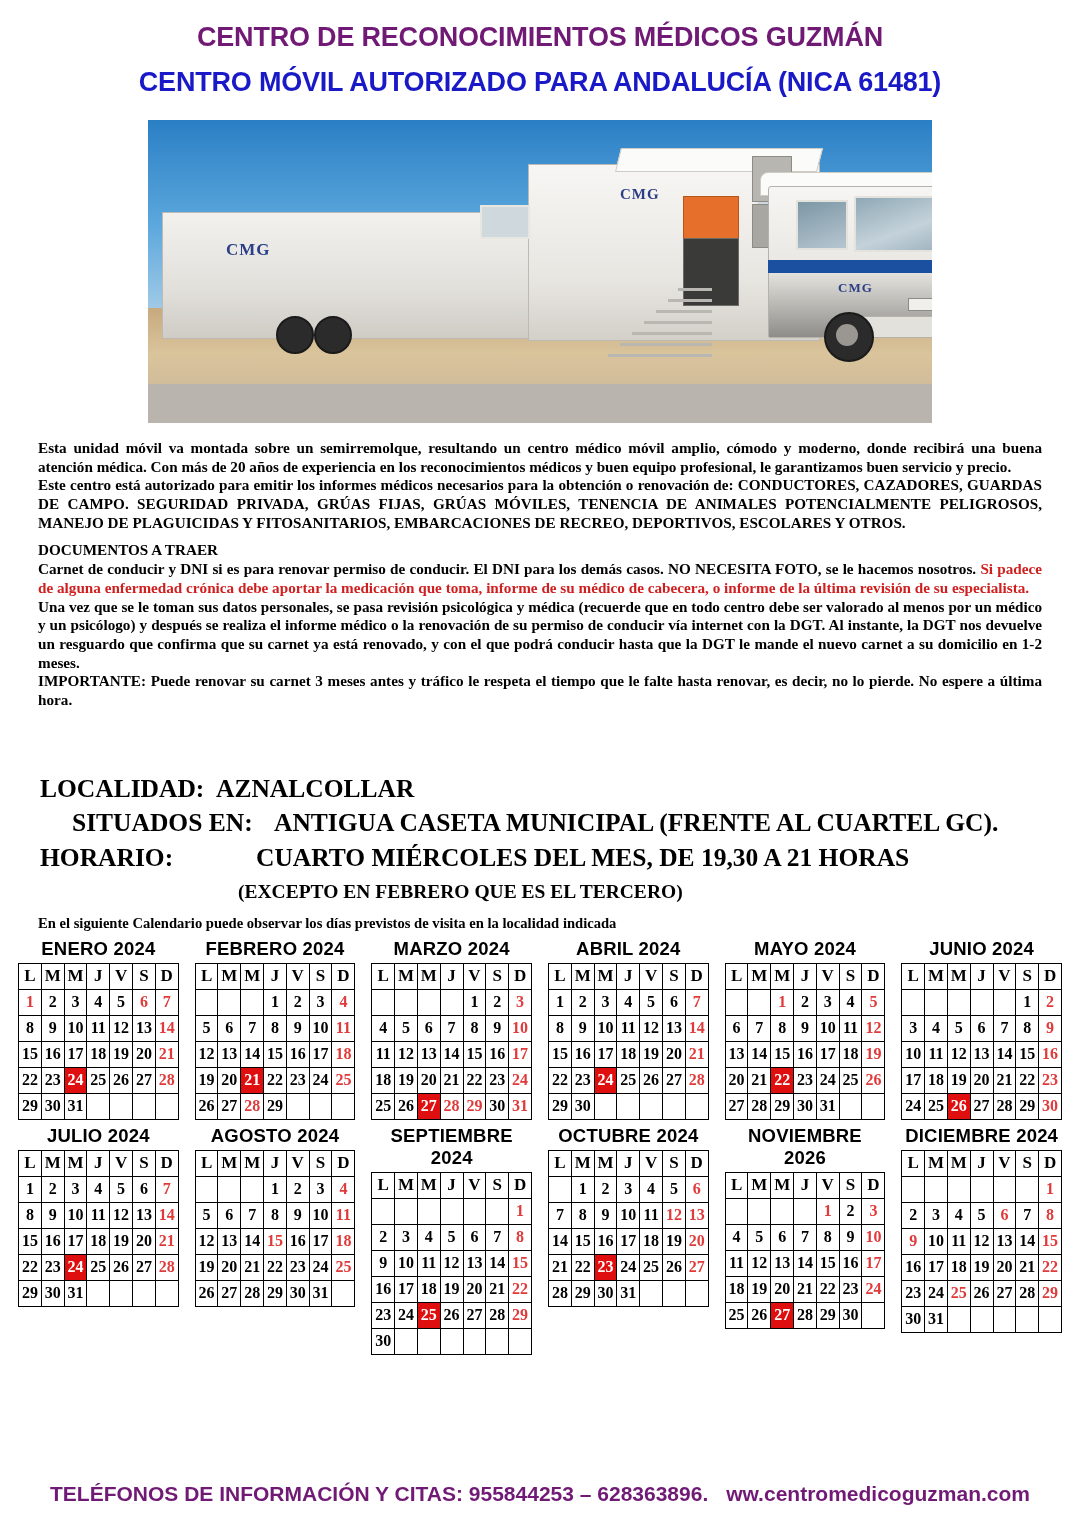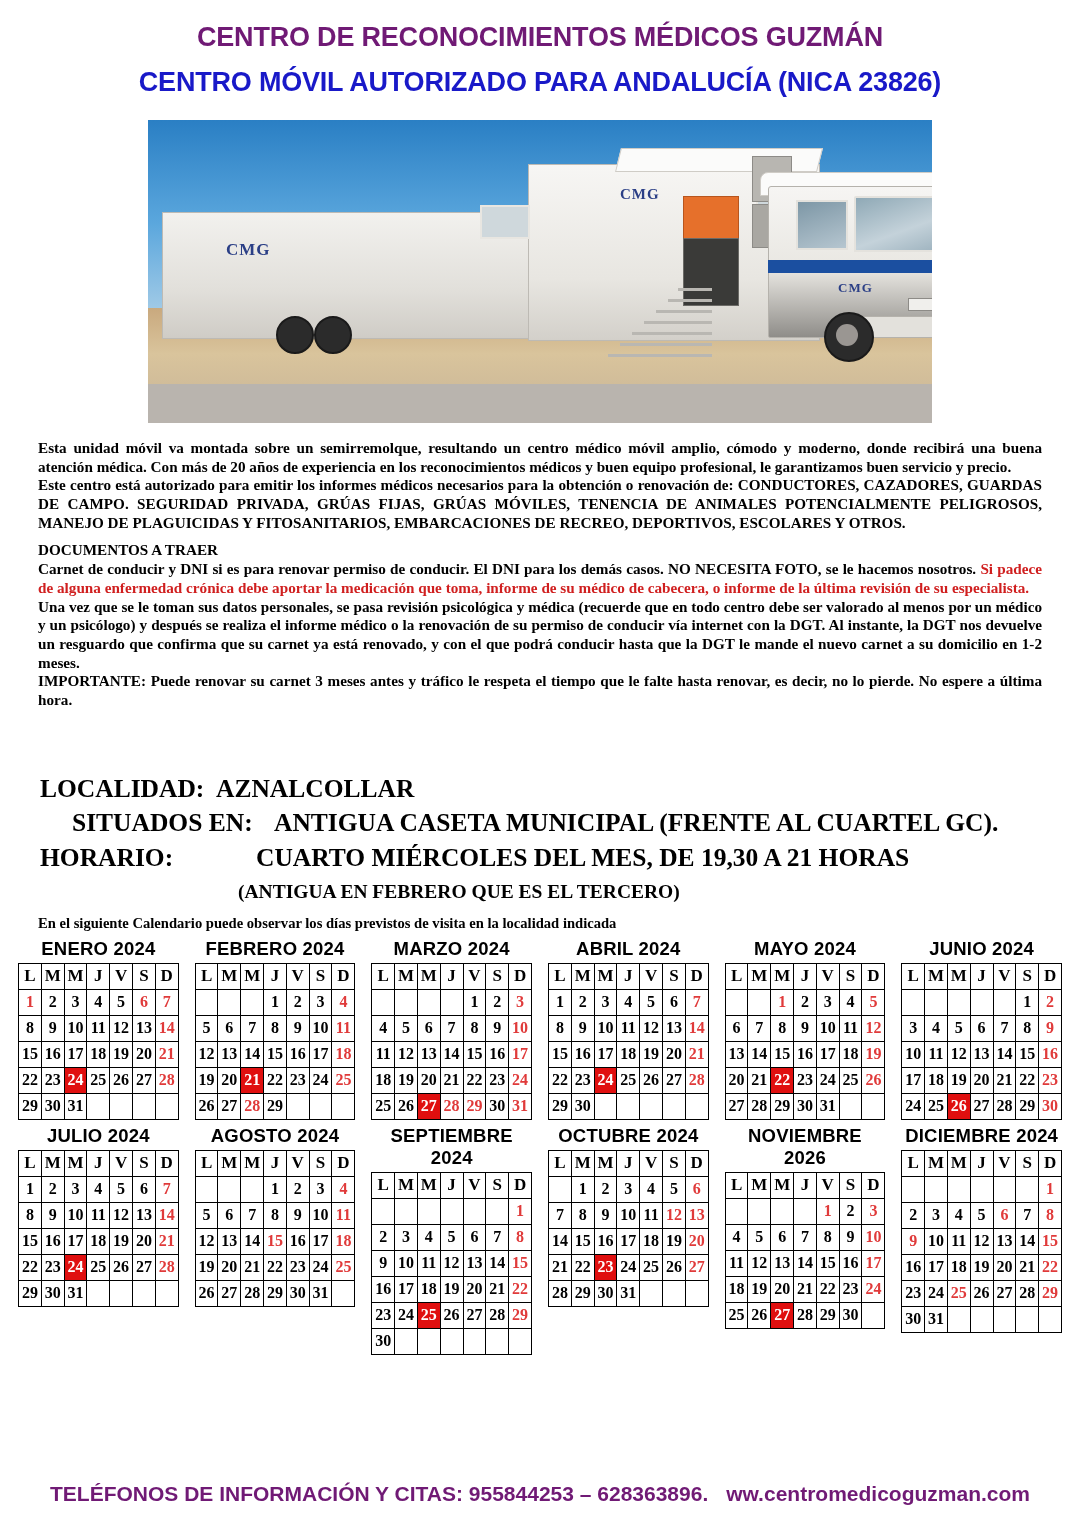--- a/index.html
+++ b/index.html
@@ -162,21 +162,21 @@
   }
   .footer .web{margin-left:18px;}
 </style>
 </head>
 <body>
 
 <div class="page">
 
   <div class="header">
     <h1>CENTRO DE RECONOCIMIENTOS MÉDICOS GUZMÁN</h1>
-    <h2>CENTRO MÓVIL AUTORIZADO PARA ANDALUCÍA (NICA 23826)</h2>
+    <h2>CENTRO MÓVIL AUTORIZADO PARA ANDALUCÍA (NICA 61481)</h2>
   </div>
 
   <div class="photo-wrap">
     <div class="photo">
       <div class="sky"></div>
       <div class="ground"></div>
       <div class="road"></div>
       <div class="trailer"></div>
       <div class="trailer-box"></div>
       <div class="trailer-roof"></div>
@@ -224,21 +224,21 @@
   <div class="loc-block">
     <div class="loc-row">
       <span class="loc-label lbl-w1">LOCALIDAD:</span><span class="loc-val">AZNALCOLLAR</span>
     </div>
     <div class="loc-row">
       <span class="loc-label lbl-w2">SITUADOS EN:</span><span class="loc-val">ANTIGUA CASETA MUNICIPAL (FRENTE AL CUARTEL GC).</span>
     </div>
     <div class="loc-row">
       <span class="loc-label lbl-w3">HORARIO:</span><span class="loc-val">CUARTO MIÉRCOLES DEL MES, DE 19,30 A 21 HORAS</span>
     </div>
-    <div class="loc-note">(ANTIGUA EN FEBRERO QUE ES EL TERCERO)</div>
+    <div class="loc-note">(EXCEPTO EN FEBRERO QUE ES EL TERCERO)</div>
   </div>
 
   <div class="cal-intro">En el siguiente Calendario puede observar los días previstos de visita en la localidad indicada</div>
 
   <div class="cal-grid">
       <div class="month">
         <div class="month-title">ENERO 2024</div>
         <table class="cal">
           <thead>
             <tr>

